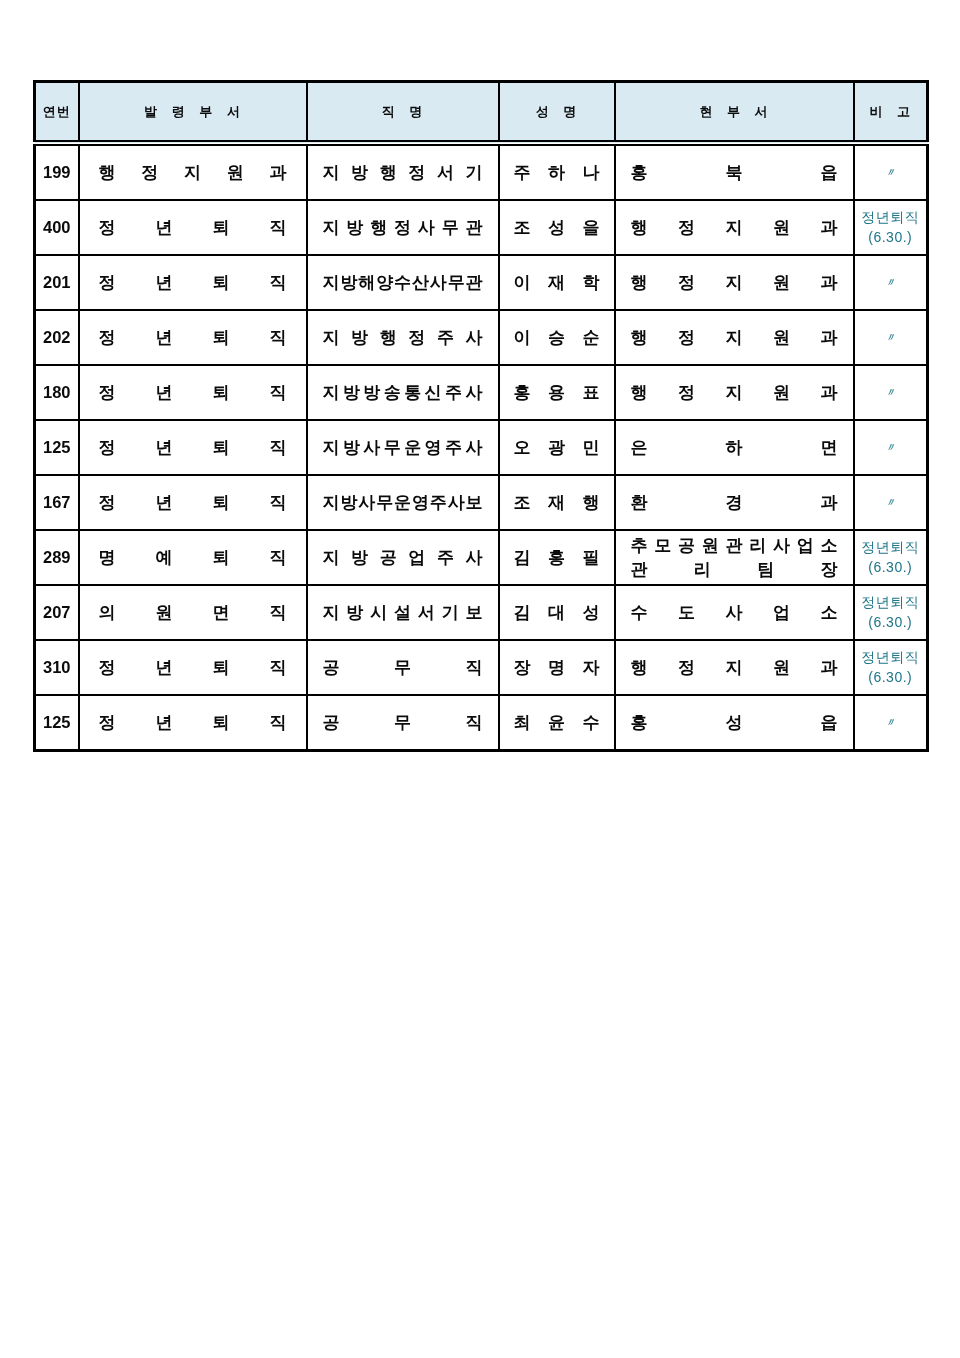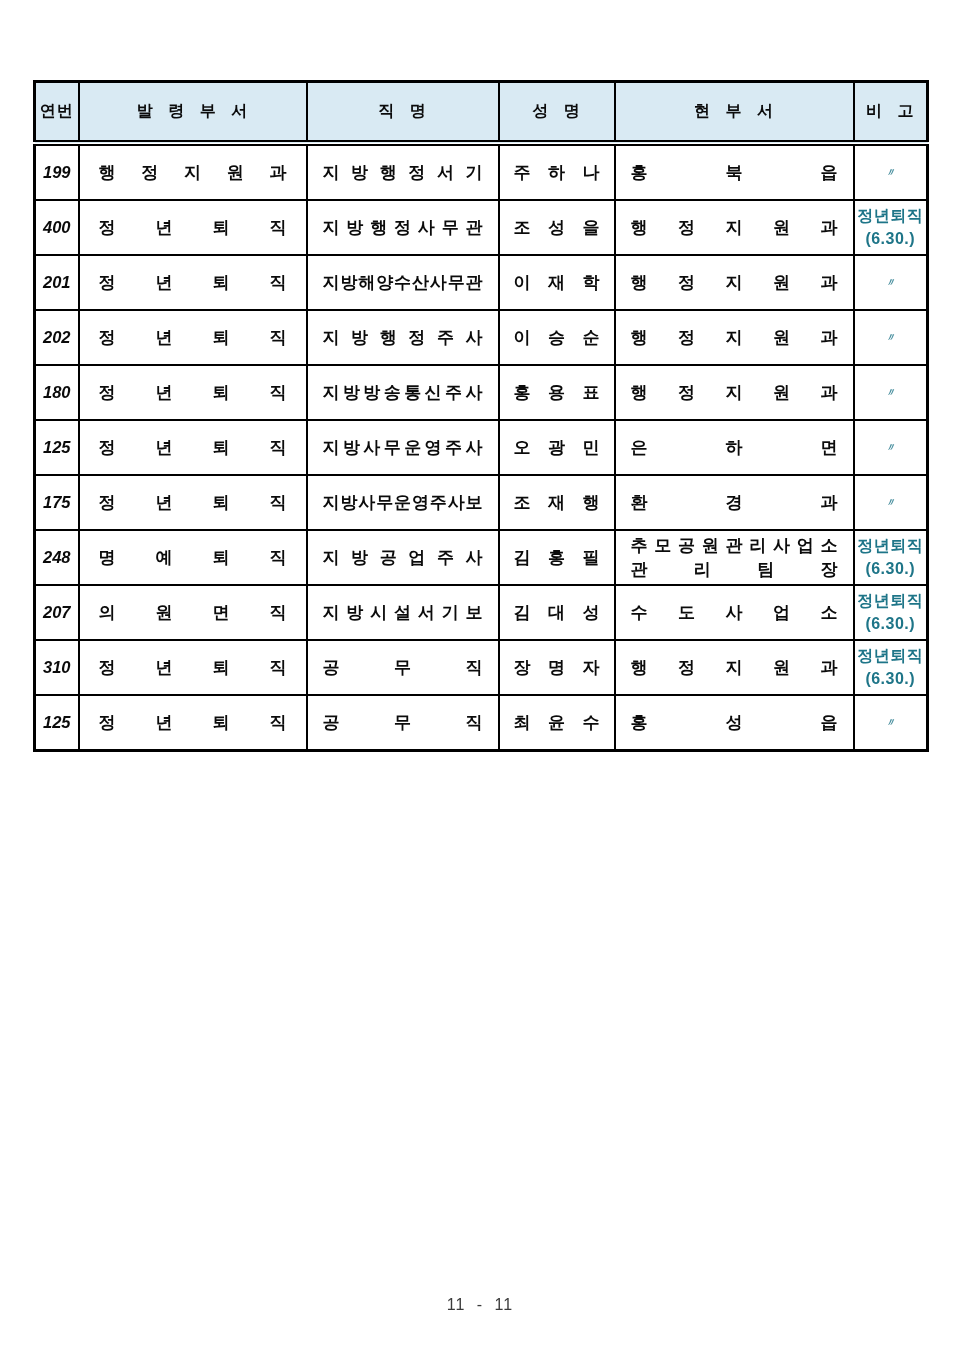--- a/index.html
+++ b/index.html
@@ -25,21 +25,21 @@
     border:3px solid var(--border-c);
   }
   .doc th,.doc td{
     border:2px solid var(--border-c);
     padding:0;
     vertical-align:middle;
   }
   .doc thead th{
     background:var(--header-bg);
     height:57px;
-    font-size:16px;
+    font-size:13px;
     font-weight:700;
     text-align:center;
     word-spacing:9px;
     letter-spacing:1px;
     border-bottom:6px double var(--border-c);
   }
   .doc tbody td{height:53px;}
   .cell-stack{
     display:flex;flex-direction:column;justify-content:center;
     width:100%;height:53px;box-sizing:border-box;
@@ -47,28 +47,28 @@
   .dist{
     display:flex;justify-content:space-between;align-items:center;
     width:100%;box-sizing:border-box;
     font-size:17px;font-weight:700;line-height:24px;
   }
   .pad-dept{padding:0 19px;}
   .pad-title{padding:0 15px;}
   .pad-name{padding:0 14px;}
   .pad-cur{padding:0 15px;}
   .num{
-    text-align:center;font-size:16.5px;font-weight:700;font-style:italic;
+    text-align:center;font-size:16.5px;font-weight:700;
   }
   .remark-cell{
     display:flex;flex-direction:column;justify-content:center;align-items:center;
     height:53px;
   }
   .remark-line{
-    font-size:16px;font-weight:700;color:var(--accent);line-height:1.4;
+    font-size:14px;font-weight:400;color:var(--accent);line-height:1.4;
     letter-spacing:0.5px;white-space:nowrap;
   }
   .ditto{
     font-size:11px;font-weight:700;color:var(--accent);opacity:0.8;
     font-style:italic;
   }
   .footer{
     position:absolute;left:0;right:0;top:1296px;
     text-align:center;
     font-size:16px;color:#3b3b3b;
@@ -400,21 +400,21 @@
               </div>
             </div>
           </td>
           <td>
             <div class="remark-cell">
               <span class="ditto">〃</span>
             </div>
           </td>
         </tr>
         <tr>
-          <td class="num">175</td>
+          <td class="num">167</td>
           <td>
             <div class="cell-stack">
               <div class="dist pad-dept">
                 <span>정</span>
                 <span>년</span>
                 <span>퇴</span>
                 <span>직</span>
               </div>
             </div>
           </td>
@@ -451,21 +451,21 @@
               </div>
             </div>
           </td>
           <td>
             <div class="remark-cell">
               <span class="ditto">〃</span>
             </div>
           </td>
         </tr>
         <tr>
-          <td class="num">248</td>
+          <td class="num">289</td>
           <td>
             <div class="cell-stack">
               <div class="dist pad-dept">
                 <span>명</span>
                 <span>예</span>
                 <span>퇴</span>
                 <span>직</span>
               </div>
             </div>
           </td>
@@ -659,15 +659,14 @@
           </td>
           <td>
             <div class="remark-cell">
               <span class="ditto">〃</span>
             </div>
           </td>
         </tr>
       </tbody>
   </table>
 
-  <div class="footer">11 - 11</div>
 
 </div>
 
 </body></html>

